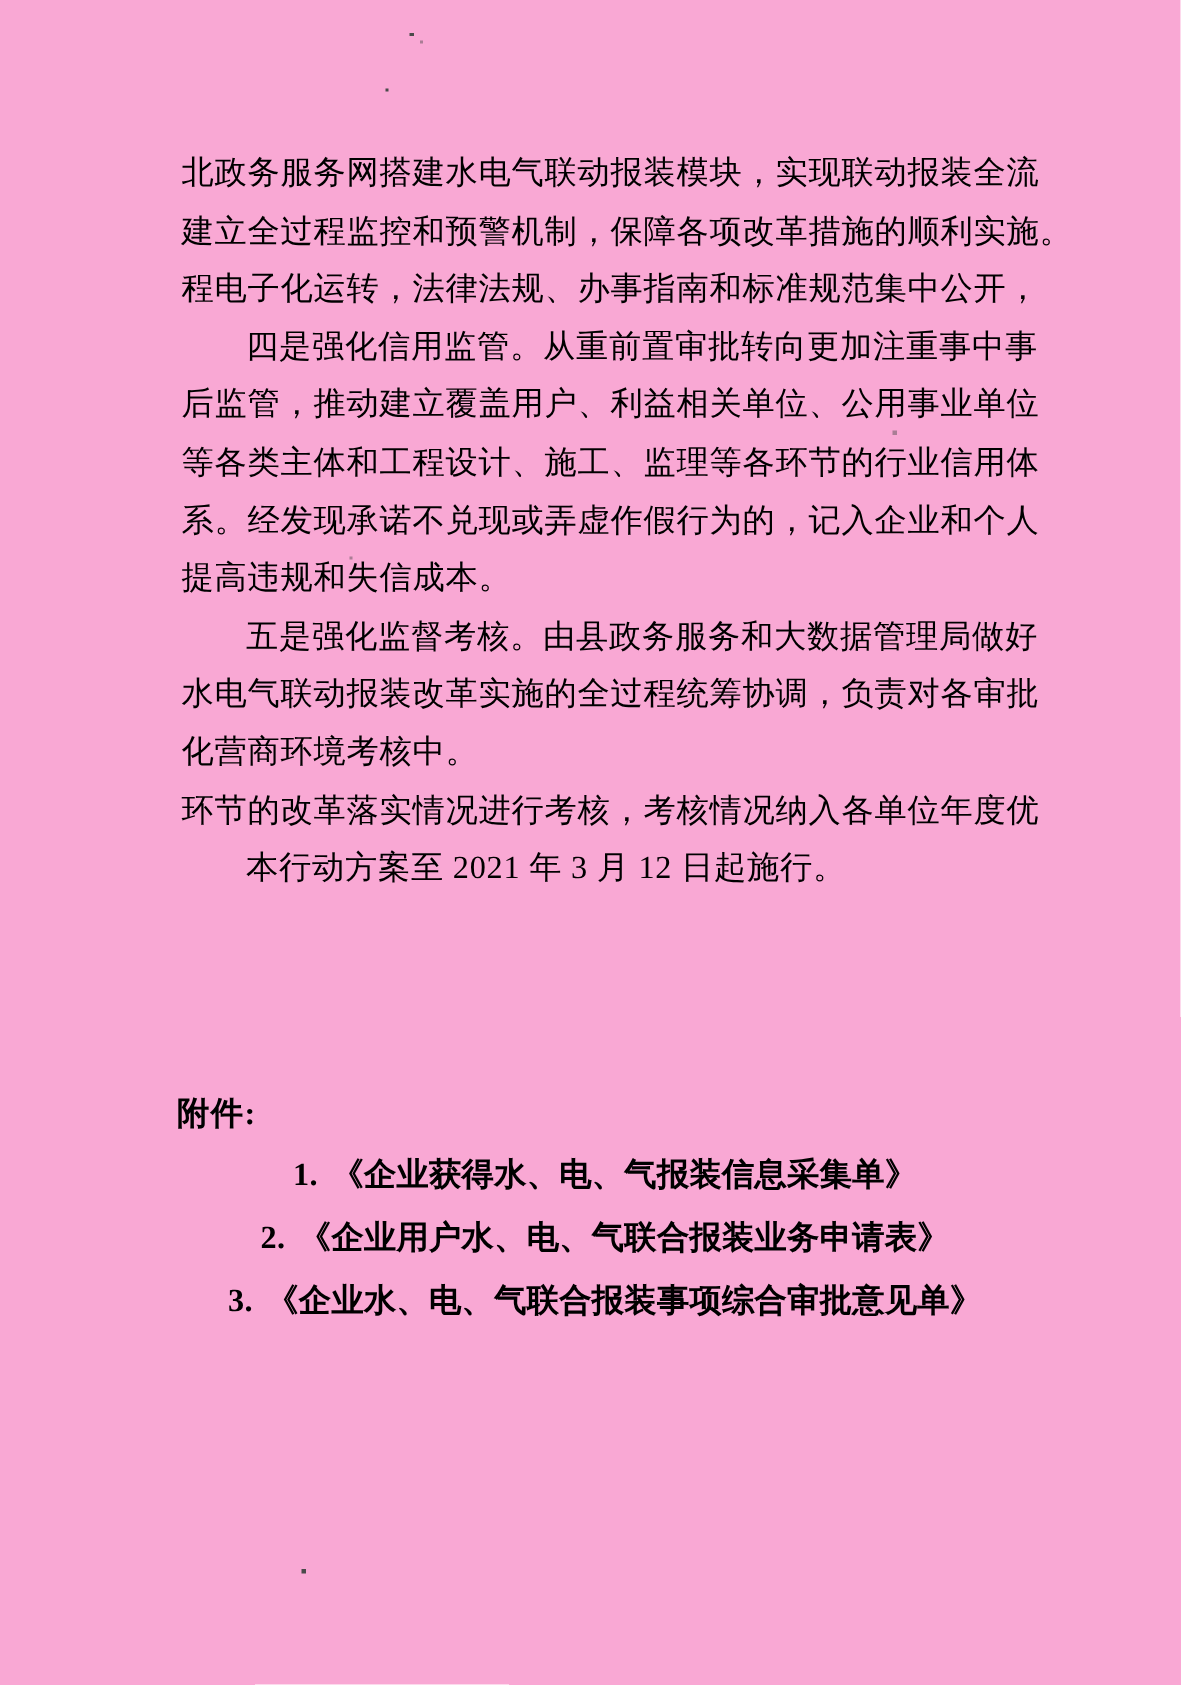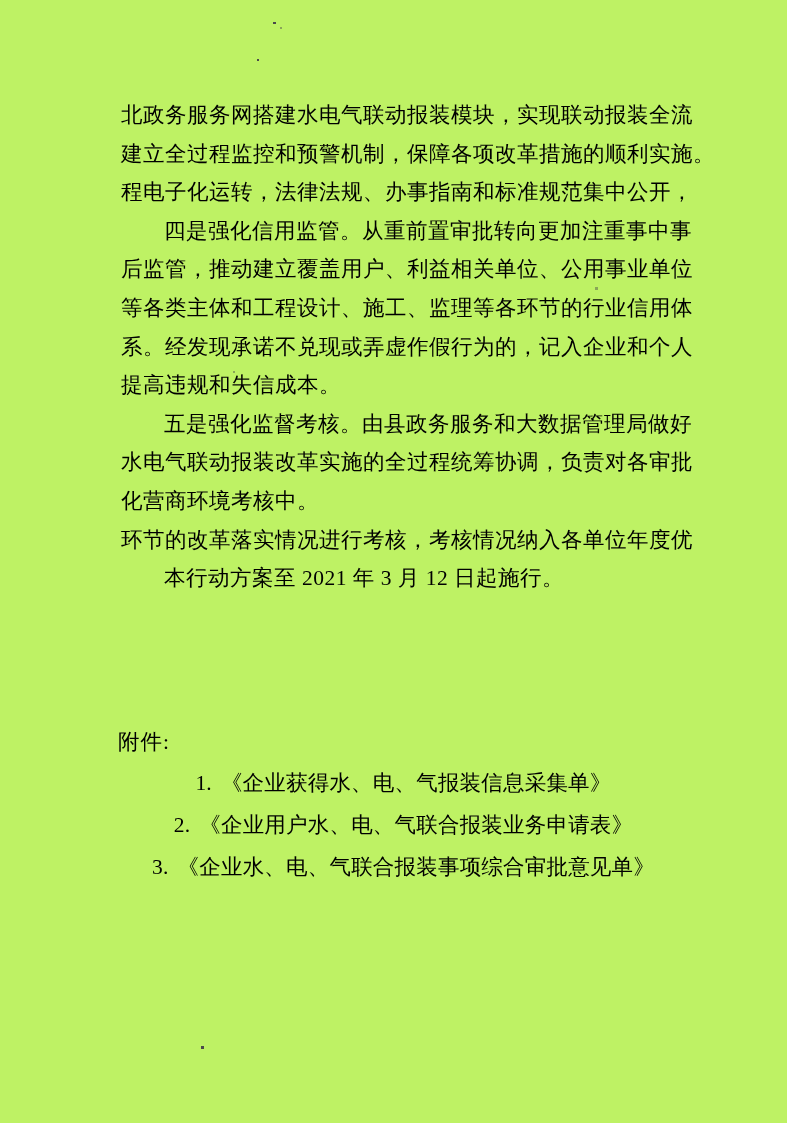--- a/index.html
+++ b/index.html
@@ -4,21 +4,21 @@
 <style>
   html, body {
     margin: 0;
     padding: 0;
     background: #ffffff;
   }
   .page {
     position: relative;
     width: 787px;
     height: 1123px;
-    background: #bef264;
+    background: #f9a8d4;
     color: #000000;
     font-family: "Liberation Serif", serif;
     overflow: hidden;
   }
   .body-text {
     position: absolute;
     left: 121px;
     top: 96px;
     width: 566px;
   }
@@ -29,20 +29,21 @@
     letter-spacing: 0.5px;
     white-space: nowrap;
   }
   .line.indent {
     text-indent: 43px;
   }
   .attachments {
     position: absolute;
     left: 118px;
     top: 722px;
+    font-weight: bold;
   }
   .attachments-label {
     font-size: 21.5px;
     line-height: 40px;
     letter-spacing: 1px;
   }
   .attachment-item {
     font-size: 21.5px;
     line-height: 42px;
     padding-left: 34px;

